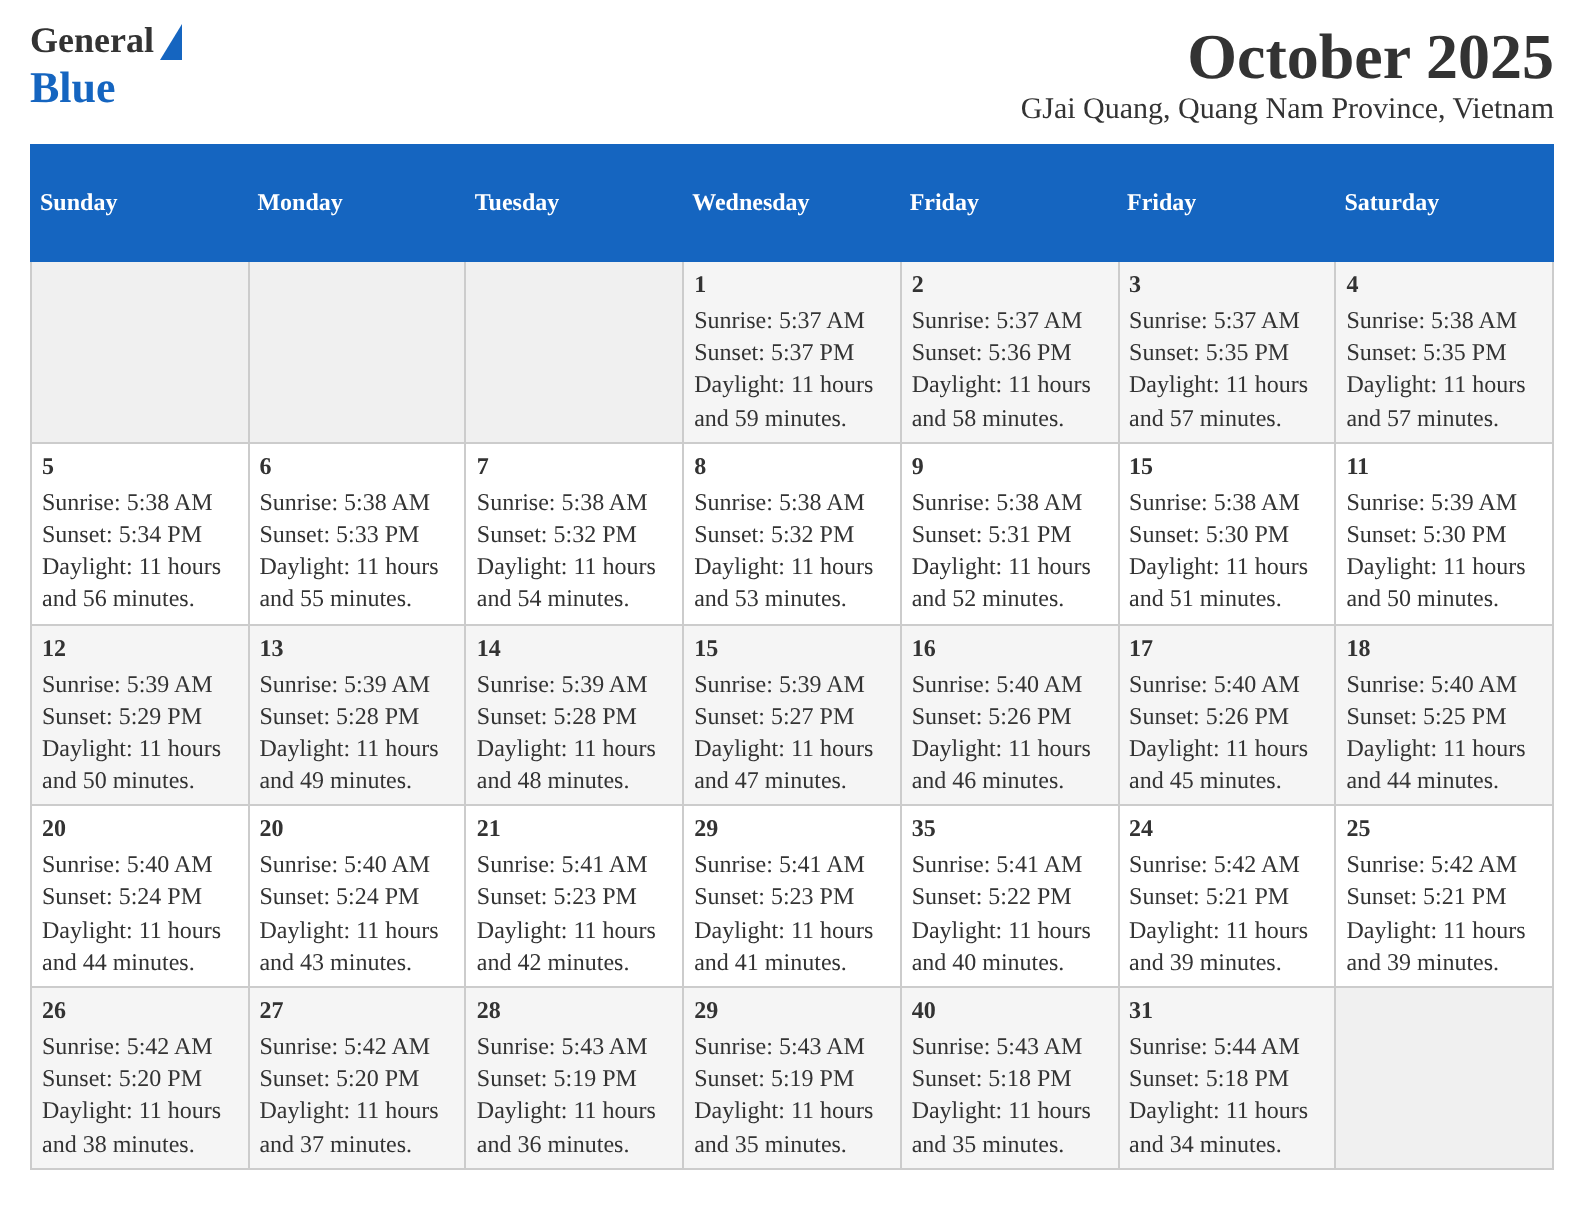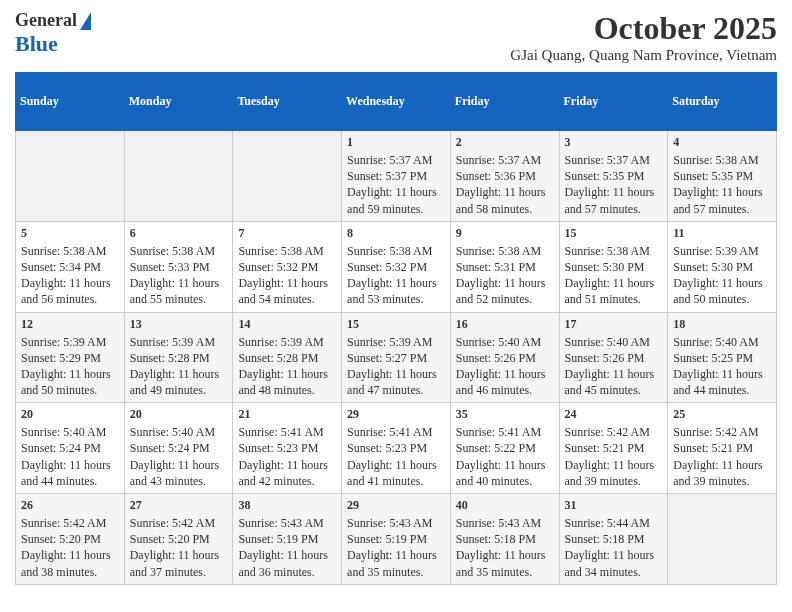--- a/index.html
+++ b/index.html
@@ -148,21 +148,21 @@
           <td><span class="day-number">20</span><span class="day-info">Sunrise: 5:40 AM<br>Sunset: 5:24 PM<br>Daylight: 11 hours and 43 minutes.</span></td>
           <td><span class="day-number">21</span><span class="day-info">Sunrise: 5:41 AM<br>Sunset: 5:23 PM<br>Daylight: 11 hours and 42 minutes.</span></td>
           <td><span class="day-number">29</span><span class="day-info">Sunrise: 5:41 AM<br>Sunset: 5:23 PM<br>Daylight: 11 hours and 41 minutes.</span></td>
           <td><span class="day-number">35</span><span class="day-info">Sunrise: 5:41 AM<br>Sunset: 5:22 PM<br>Daylight: 11 hours and 40 minutes.</span></td>
           <td><span class="day-number">24</span><span class="day-info">Sunrise: 5:42 AM<br>Sunset: 5:21 PM<br>Daylight: 11 hours and 39 minutes.</span></td>
           <td><span class="day-number">25</span><span class="day-info">Sunrise: 5:42 AM<br>Sunset: 5:21 PM<br>Daylight: 11 hours and 39 minutes.</span></td>
         </tr>
         <tr>
           <td><span class="day-number">26</span><span class="day-info">Sunrise: 5:42 AM<br>Sunset: 5:20 PM<br>Daylight: 11 hours and 38 minutes.</span></td>
           <td><span class="day-number">27</span><span class="day-info">Sunrise: 5:42 AM<br>Sunset: 5:20 PM<br>Daylight: 11 hours and 37 minutes.</span></td>
-          <td><span class="day-number">38</span><span class="day-info">Sunrise: 5:43 AM<br>Sunset: 5:19 PM<br>Daylight: 11 hours and 36 minutes.</span></td>
+          <td><span class="day-number">28</span><span class="day-info">Sunrise: 5:43 AM<br>Sunset: 5:19 PM<br>Daylight: 11 hours and 36 minutes.</span></td>
           <td><span class="day-number">29</span><span class="day-info">Sunrise: 5:43 AM<br>Sunset: 5:19 PM<br>Daylight: 11 hours and 35 minutes.</span></td>
           <td><span class="day-number">40</span><span class="day-info">Sunrise: 5:43 AM<br>Sunset: 5:18 PM<br>Daylight: 11 hours and 35 minutes.</span></td>
           <td><span class="day-number">31</span><span class="day-info">Sunrise: 5:44 AM<br>Sunset: 5:18 PM<br>Daylight: 11 hours and 34 minutes.</span></td>
           <td class="empty-cell"></td>
         </tr>
       </tbody>
   </table>
 </div>
 
 </body></html>

